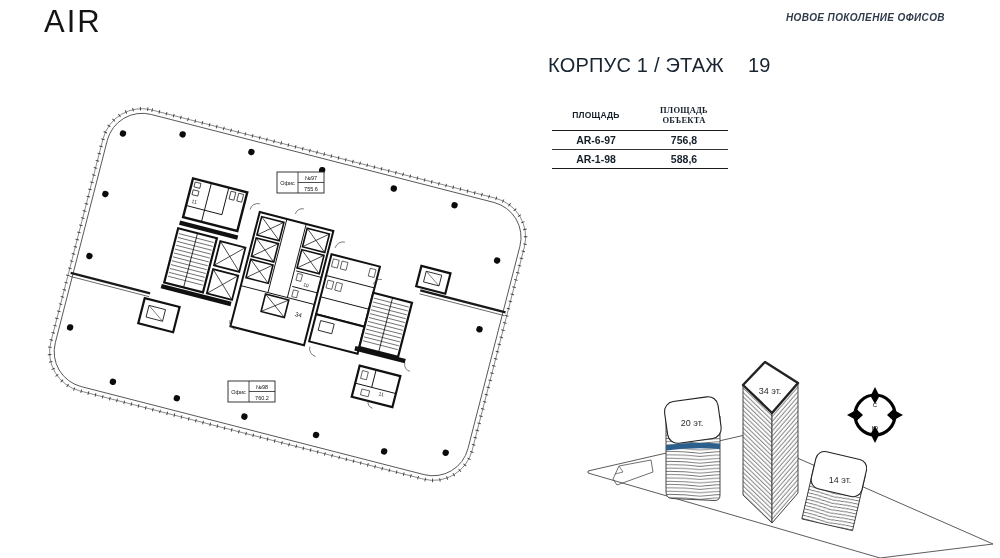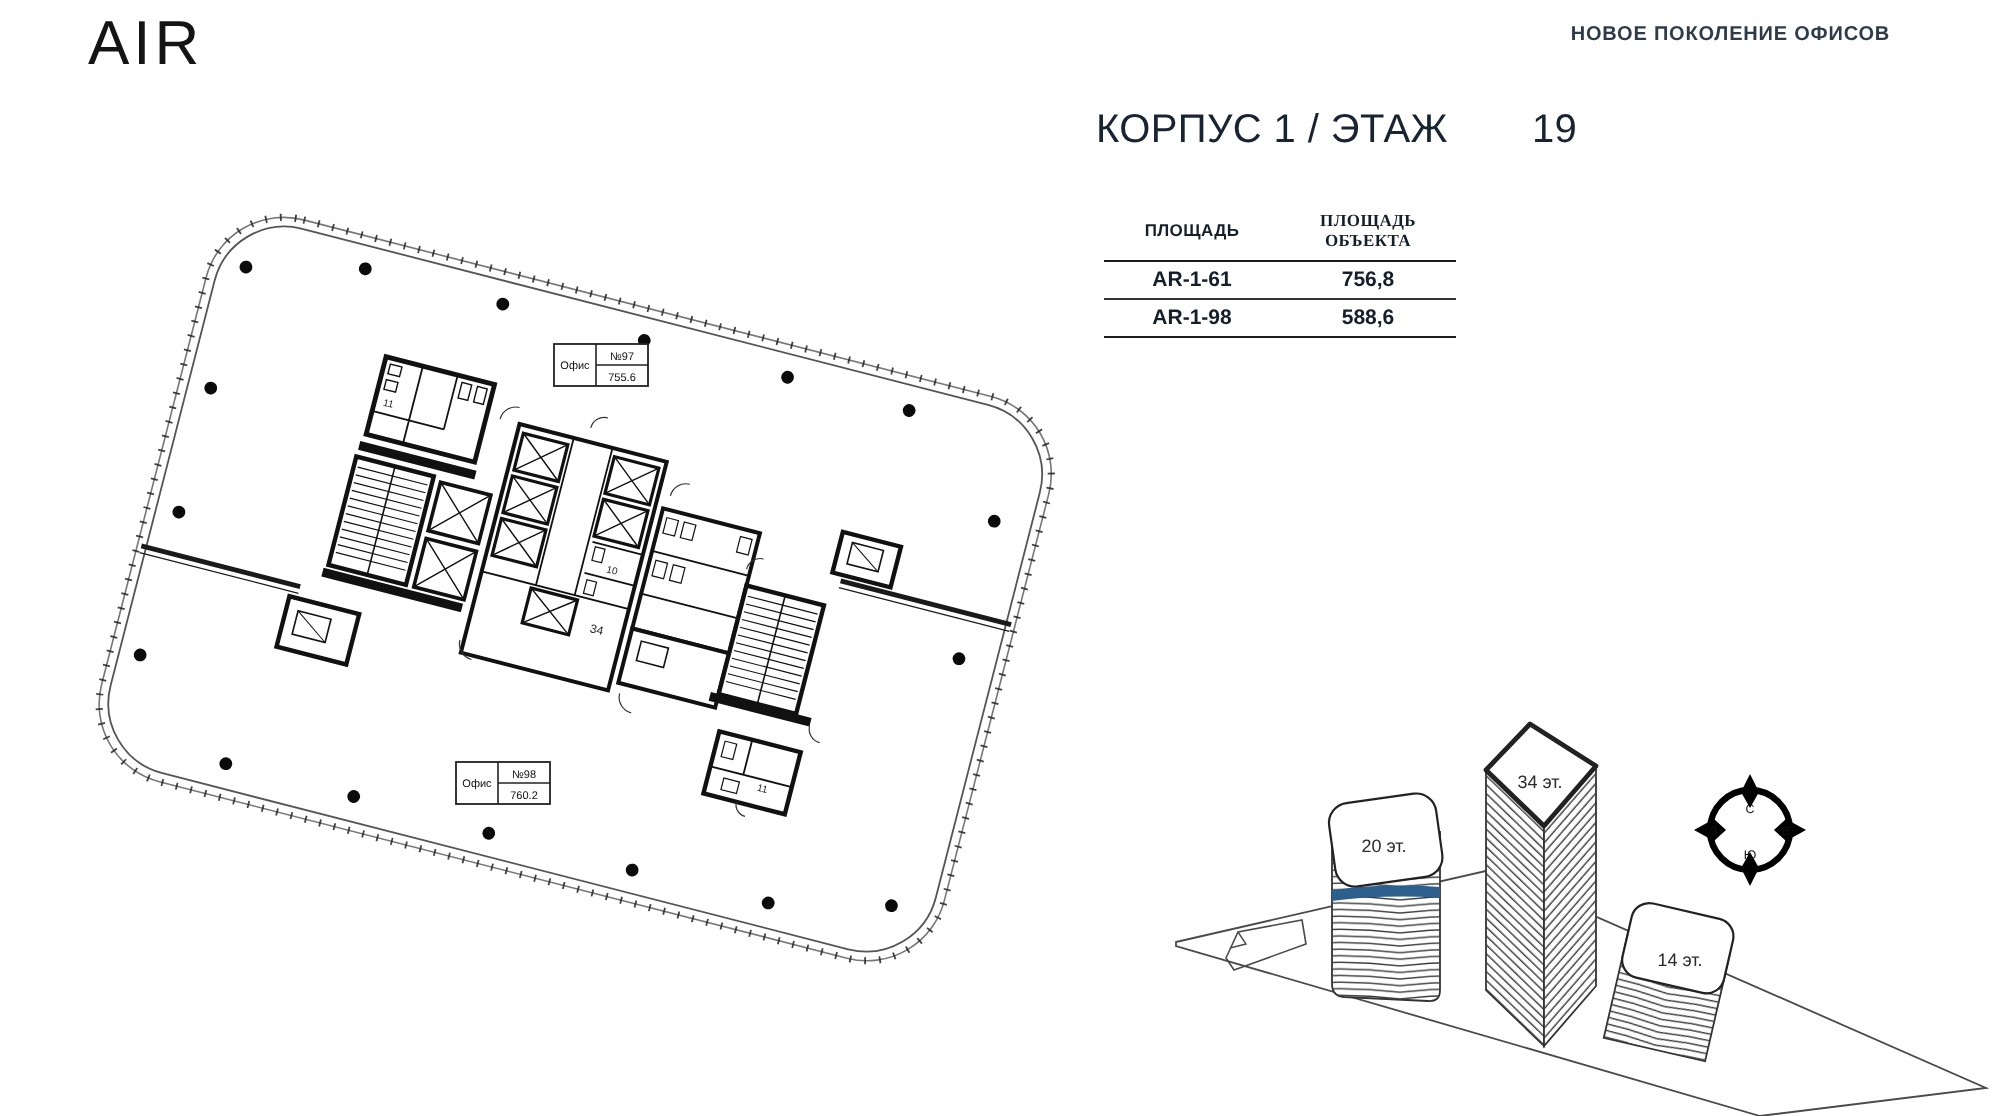--- a/index.html
+++ b/index.html
@@ -1,24 +1,24 @@
 <!DOCTYPE html>
 <html><head>
 <meta charset="utf-8">
 <style>
   html,body{margin:0;padding:0;background:#fff;}
   .page{position:relative;width:1000px;height:558px;background:#fff;overflow:hidden;
         font-family:"Liberation Sans", sans-serif;}
   .brand{position:absolute;left:44px;top:4px;font-size:31px;letter-spacing:2px;
          color:#141414;font-weight:500;}
   .tagline{position:absolute;right:55px;top:12px;font-size:10px;font-weight:600;
-           color:#2e3b49;letter-spacing:.4px;}
+           color:#2e3b49;letter-spacing:.4px;font-style:italic;}
   .page-title{position:absolute;left:548px;top:54px;font-size:20px;font-weight:500;
               color:#182430;letter-spacing:.2px;display:flex;align-items:baseline;text-align:center;}
-  .page-title .floor{margin-left:42px;}
+  .page-title .floor{margin-left:24px;}
   .spec-table{position:absolute;left:552px;top:103px;width:176px;color:#141f2a;}
   .thead{display:flex;align-items:center;border-bottom:1.5px solid #1b1b1b;padding-bottom:3px;min-height:24px;}
   .th{width:50%;text-align:center;font-size:8.5px;font-weight:bold;letter-spacing:.2px;line-height:1.2;}
   .th span{display:block;font-family:Liberation Serif, serif;}
   .trow{display:flex;border-bottom:1px solid #333;padding:3px 0;}
   .trow.last{border-bottom:1.5px solid #1b1b1b;}
   .td{width:50%;text-align:center;font-size:10.5px;font-weight:bold;}
   svg text{font-family:"Liberation Sans", sans-serif;}
   .plan-num{font-size:5px;fill:#222;}
 </style>
@@ -37,21 +37,21 @@
 
   <div class="spec-table">
     <div class="thead">
       <div class="th">ПЛОЩАДЬ</div>
       <div class="th">
         <span>ПЛОЩАДЬ</span>
         <span>ОБЪЕКТА</span>
       </div>
     </div>
     <div class="trow">
-      <div class="td">AR-1-61</div>
+      <div class="td">AR-6-97</div>
       <div class="td">756,8</div>
     </div>
     <div class="trow last">
       <div class="td">AR-1-98</div>
       <div class="td">588,6</div>
     </div>
   </div>
 
   <svg width="560" height="558" viewBox="0 0 560 558" style="position:absolute;left:0;top:0;">
     <g transform="translate(113,100) rotate(14.4)">

